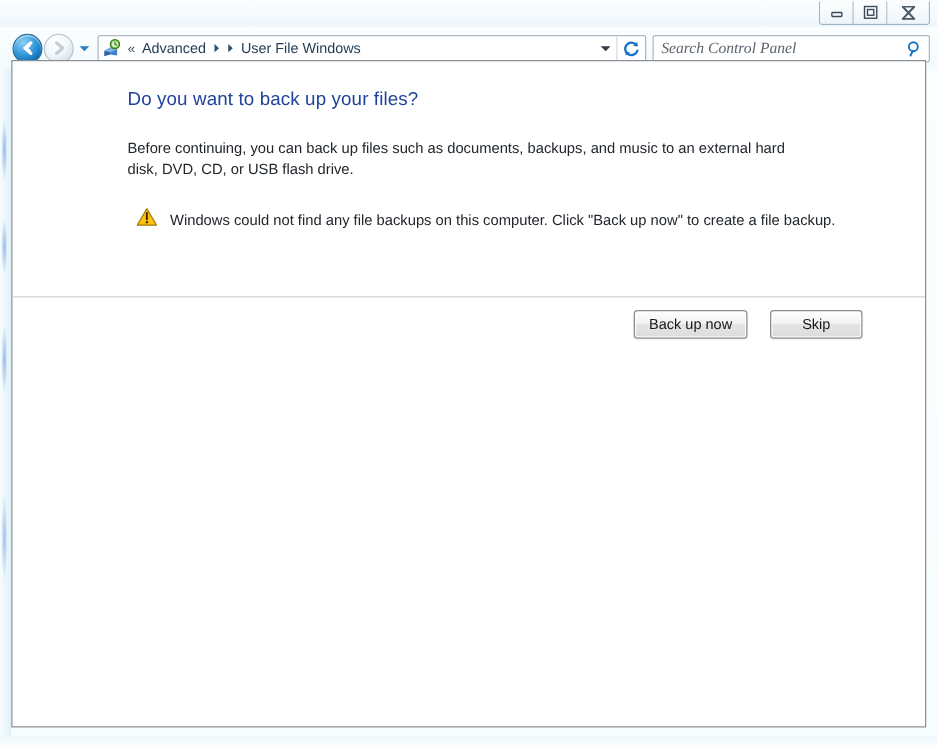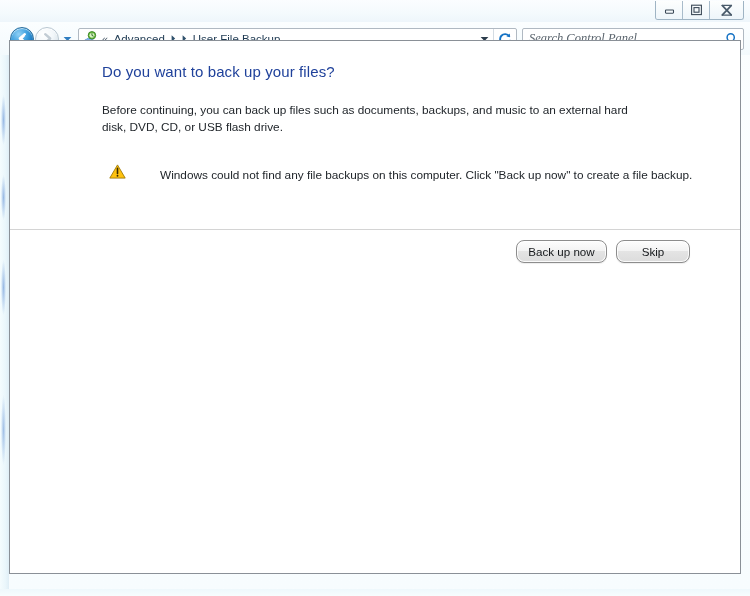--- a/index.html
+++ b/index.html
@@ -200,21 +200,21 @@
     width: 22px;
     display: flex;
     align-items: center;
     justify-content: center;
   }
 
   
   .content-frame {
     position: absolute;
     left: 9px;
-    top: 40px;
+    top: 48px;
     width: 732px;
     height: 534px;
     background: #ffffff;
     border: 1px solid #8a9097;
     box-sizing: border-box;
     overflow: hidden;
   }
   .left-glow {
     position: absolute;
     left: 0;
@@ -247,24 +247,23 @@
   }
   .para {
     font-size: 11.8px;
     color: #21262b;
     line-height: 16.5px;
     margin: 0 0 18px 0;
     max-width: 545px;
   }
   .warn-row {
     display: flex;
-    align-items: flex-end;
-    margin-top: 28px;
+    align-items: center;
+    margin-top: 22px;
     margin-left: 7px;
-    gap: 24px;
   }
   .warn-icon {
     flex: 0 0 auto;
     width: 18px;
     margin-right: 9px;
     margin-top: 1px;
   }
   .warn-text {
     font-size: 11.8px;
     color: #21262b;
@@ -289,28 +288,28 @@
   }
   .btn {
     min-width: 72px;
     height: 23px;
     padding: 0 10px;
     font-family: "Liberation Sans", sans-serif;
     font-size: 11.6px;
     color: #15181b;
     background: linear-gradient(to bottom, #fdfdfd 0%, #f3f3f3 46%, #e4e4e4 50%, #dcdcdc 100%);
     border: 1px solid #8d8d8d;
-    border-radius: 8px;
+    border-radius: 3px;
     box-shadow: inset 0 0 0 1px rgba(255,255,255,0.85), 0 1px 1px rgba(0,0,0,0.07);
     cursor: default;
     line-height: 21px;
     box-sizing: border-box;
   }
   .btn-backup { min-width: 91px; }
-  .btn-skip { min-width: 74px; }
+  .btn-skip { min-width: 74px; margin-left: 9px; }
 
   .bottom-edge {
     position: absolute;
     left: 0;
     top: 589px;
     width: 750px;
     height: 7px;
     background: linear-gradient(to bottom, #eef8fc 0%, #f7fdfe 100%);
   }
 </style>
@@ -392,21 +391,21 @@
             <path d="M1.6 1.2 L5.2 4.5 L1.6 7.8 Z" fill="#30516c"></path>
           </svg>
         </span>
 
         <span class="crumb-sep">
           <svg width="7" height="9" viewBox="0 0 7 9" aria-hidden="true">
             <path d="M1.6 1.2 L5.2 4.5 L1.6 7.8 Z" fill="#30516c"></path>
           </svg>
         </span>
 
-        <span class="crumb">User File Backup</span>
+        <span class="crumb">User File Windows</span>
       </div>
 
       <div class="addr-dd">
         <svg width="9" height="6" viewBox="0 0 9 6" aria-hidden="true">
           <path d="M0.6 1 L4.5 5 L8.4 1 Z" fill="#2c3d4c"></path>
         </svg>
       </div>
 
       <div class="addr-refresh">
         <svg width="14" height="14" viewBox="0 0 14 14" aria-hidden="true">

